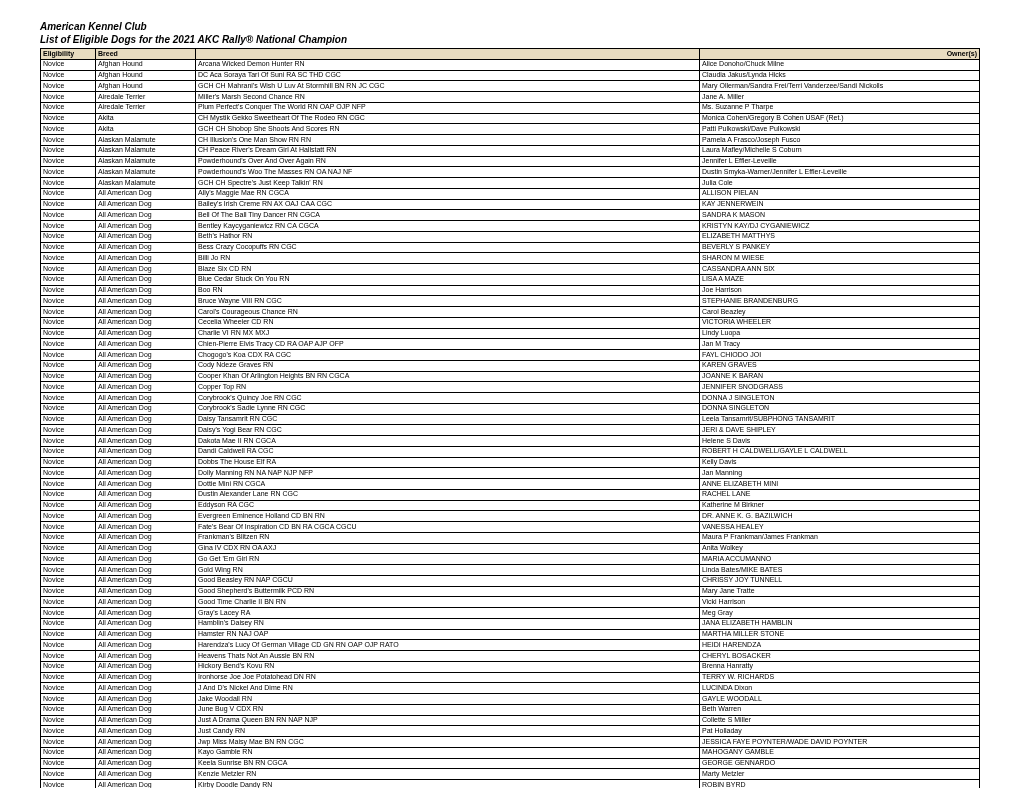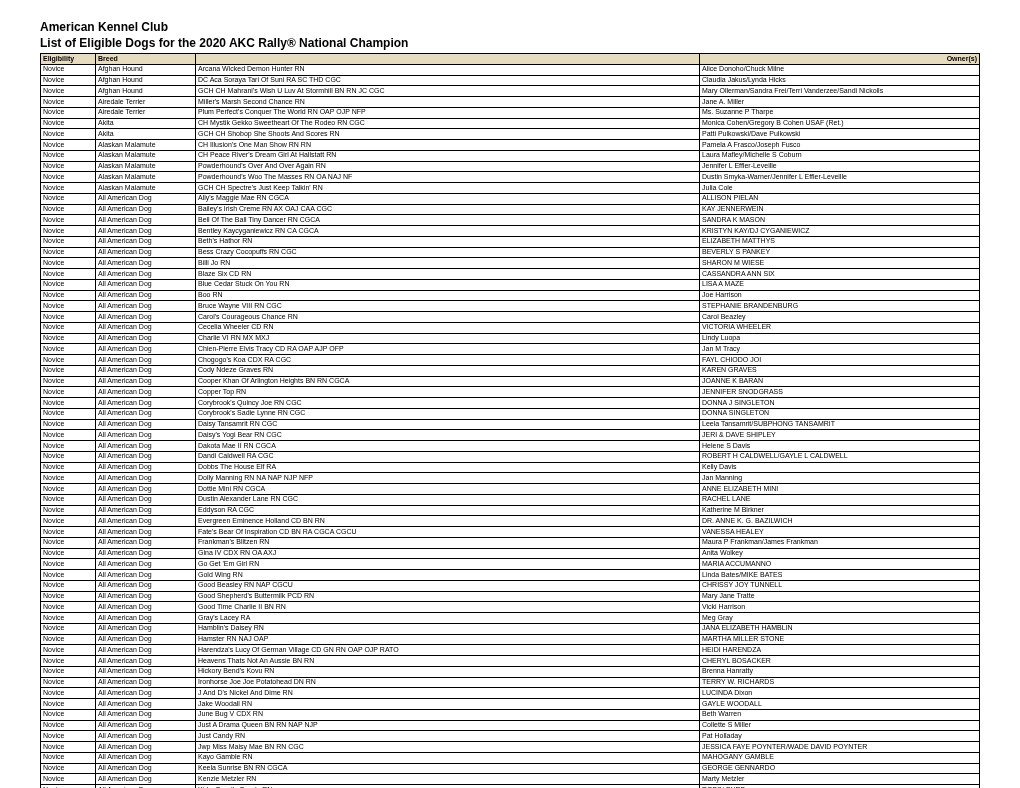--- a/index.html
+++ b/index.html
@@ -5,21 +5,21 @@
 * { box-sizing: border-box; margin: 0; padding: 0; }
 body {
   background: #fff;
   font-family: Arial, Helvetica, sans-serif;
   font-size: 7px;
   padding: 20px 40px;
   width: 1020px;
   color: #000;
 }
 .header-block { margin-bottom: 2px; }
-.header-line { font-weight: bold; font-size: 12px; line-height: 1.3; }
+.header-line { font-weight: bold; font-size: 10px; line-height: 1.3; font-style: italic; }
 table {
   border-collapse: collapse;
   width: 100%;
   table-layout: fixed;
 }
 th, td {
   border: 0.5px solid #000;
   padding: 0.5px 2px;
   text-align: left;
   white-space: nowrap;
@@ -36,21 +36,21 @@
 col.c2 { width: 100px; }
 col.c3 { width: auto; }
 col.c4 { width: 280px; }
 th.owners { text-align: right; }
 </style>
 </head>
 <body>
 
 <div class="header-block">
   <div class="header-line">American Kennel Club</div>
-  <div class="header-line">List of Eligible Dogs for the 2020 AKC Rally® National Champion</div>
+  <div class="header-line">List of Eligible Dogs for the 2021 AKC Rally® National Champion</div>
 </div>
 
 <table>
   <colgroup>
     <col class="c1">
       <col class="c2">
       <col class="c3">
       <col class="c4">
   </colgroup>
   <thead>

